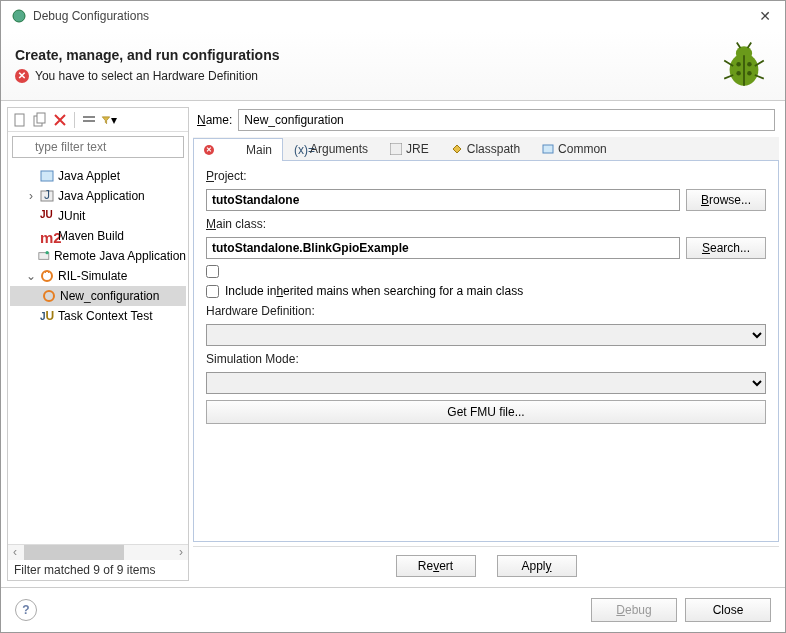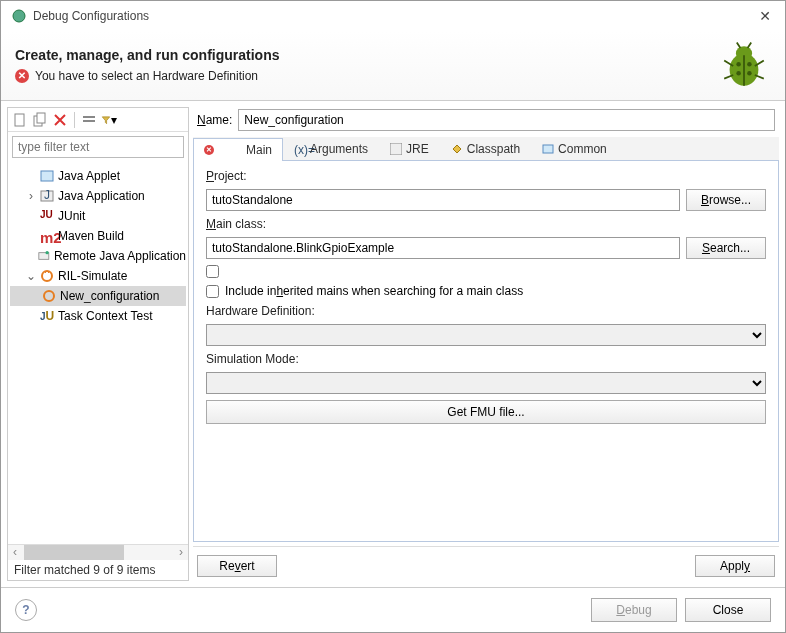--- a/index.html
+++ b/index.html
@@ -11,49 +11,49 @@
 .header-text { flex: 1; }
 .header-title { font-weight: bold; font-size: 14px; color: #222; margin-bottom: 6px; }
 .header-msg { display: flex; align-items: center; gap: 6px; color: #222; }
 .err-icon { width: 14px; height: 14px; border-radius: 50%; background: #d44; color: #fff; display: inline-flex; align-items: center; justify-content: center; font-size: 10px; font-weight: bold; }
 .bug-icon { position: absolute; right: 14px; top: 8px; width: 54px; height: 54px; }
 .body { flex: 1; display: flex; padding: 6px; gap: 4px; min-height: 0; }
 .left { width: 182px; display: flex; flex-direction: column; border: 1px solid #ccc; }
 .left-toolbar { height: 24px; border-bottom: 1px solid #ddd; display: flex; align-items: center; padding: 0 4px; gap: 4px; }
 .tb-ico { width: 16px; height: 16px; display: inline-flex; align-items: center; justify-content: center; cursor: pointer; }
 .tb-sep { width: 1px; height: 16px; background: #ccc; margin: 0 2px; }
-.filter-input { margin: 4px; border: 1px solid #bbb; padding: 3px 5px; color: #888; }
+.filter-input { margin: 4px; border: 1px solid #bbb; padding: 3px 22px; color: #888; }
 .tree { flex: 1; padding: 4px 2px; overflow: hidden; }
 .tree-row { display: flex; align-items: center; height: 20px; padding-left: 16px; gap: 4px; cursor: pointer; white-space: nowrap; }
 .tree-row.lvl2 { padding-left: 32px; }
 .tree-row.sel { background: #d8d8d8; }
 .tree-ico { width: 14px; height: 14px; display: inline-block; }
 .twisty { width: 10px; text-align: center; color: #666; }
 .left-scroll { height: 16px; border-top: 1px solid #ddd; background: #f5f5f5; display: flex; }
 .left-scroll .thumb { width: 100px; height: 100%; background: #ccc; margin-left: 2px; }
 .left-status { padding: 3px 6px; color: #333; }
 .right { flex: 1; display: flex; flex-direction: column; min-width: 0; }
 .name-row { display: flex; align-items: center; gap: 6px; margin-bottom: 4px; padding: 2px 4px; }
 .name-row input { flex: 1; border: 1px solid #aaa; padding: 3px 5px; }
 .tabs { display: flex; border-bottom: 1px solid #b8c8e0; background: #f3f3f3; }
 .tab { padding: 4px 10px; display: flex; align-items: center; gap: 4px; border: 1px solid transparent; border-bottom: none; cursor: pointer; color: #333; }
 .tab.active { background: #fff; border-color: #b8c8e0; border-top: 1px solid #b8c8e0; position: relative; top: 1px; gap: 32px; }
 .tab-ico { width: 12px; height: 12px; display: inline-block; }
 .tab-body { flex: 1; border: 1px solid #b8c8e0; border-top: none; padding: 8px 12px; display: flex; flex-direction: column; gap: 6px; background: #fff; overflow: hidden; }
 .field-label { color: #222; }
 .underline { text-decoration: underline; }
 .row { display: flex; gap: 6px; align-items: center; }
-.row input[type=text] { flex: 1; border: 1px solid #999; padding: 3px 5px; }
+.row input[type=text] { flex: 1; border: 1px solid #999; padding: 3px 5px; font-weight: bold; }
 .row button, .btn { border: 1px solid #aaa; background: linear-gradient(#fdfdfd,#ececec); padding: 3px 10px; min-width: 80px; cursor: pointer; }
 .row select { flex: 1; border: 1px solid #999; padding: 2px 4px; height: 22px; background: #f0f0f0; }
 .chk { display: flex; align-items: center; gap: 6px; }
 .chk input { width: 13px; height: 13px; }
 .btn-focus { outline: 1px dotted #333; outline-offset: -3px; }
 .fmu-btn { width: 100%; text-align: center; border: 1px solid #aaa; background: linear-gradient(#fdfdfd,#ececec); padding: 4px; cursor: pointer; }
-.right-footer { display: flex; justify-content: space-between; gap: 21px; padding: 8px 4px 4px 4px; border-top: 1px solid #ddd; margin-top: 4px; }
+.right-footer { display: flex; justify-content: center; gap: 21px; padding: 8px 4px 4px 4px; border-top: 1px solid #ddd; margin-top: 4px; }
 .dialog-footer { display: flex; align-items: center; padding: 10px 14px; border-top: 1px solid #ccc; }
 .dialog-footer .spacer { flex: 1; }
 .help-ico { width: 22px; height: 22px; border: 1px solid #aaa; border-radius: 50%; display: flex; align-items: center; justify-content: center; color: #6a7fa8; font-weight: bold; cursor: pointer; }
 .dialog-btn { border: 1px solid #aaa; background: linear-gradient(#fdfdfd,#ececec); padding: 4px 20px; min-width: 86px; cursor: pointer; margin-left: 8px; }
 .dialog-btn.disabled { color: #999; }
 .ji { font-weight: bold; font-size: 10px; color: #8b0000; }
 svg { display: block; }
 </style>
 </head>
 <body>

